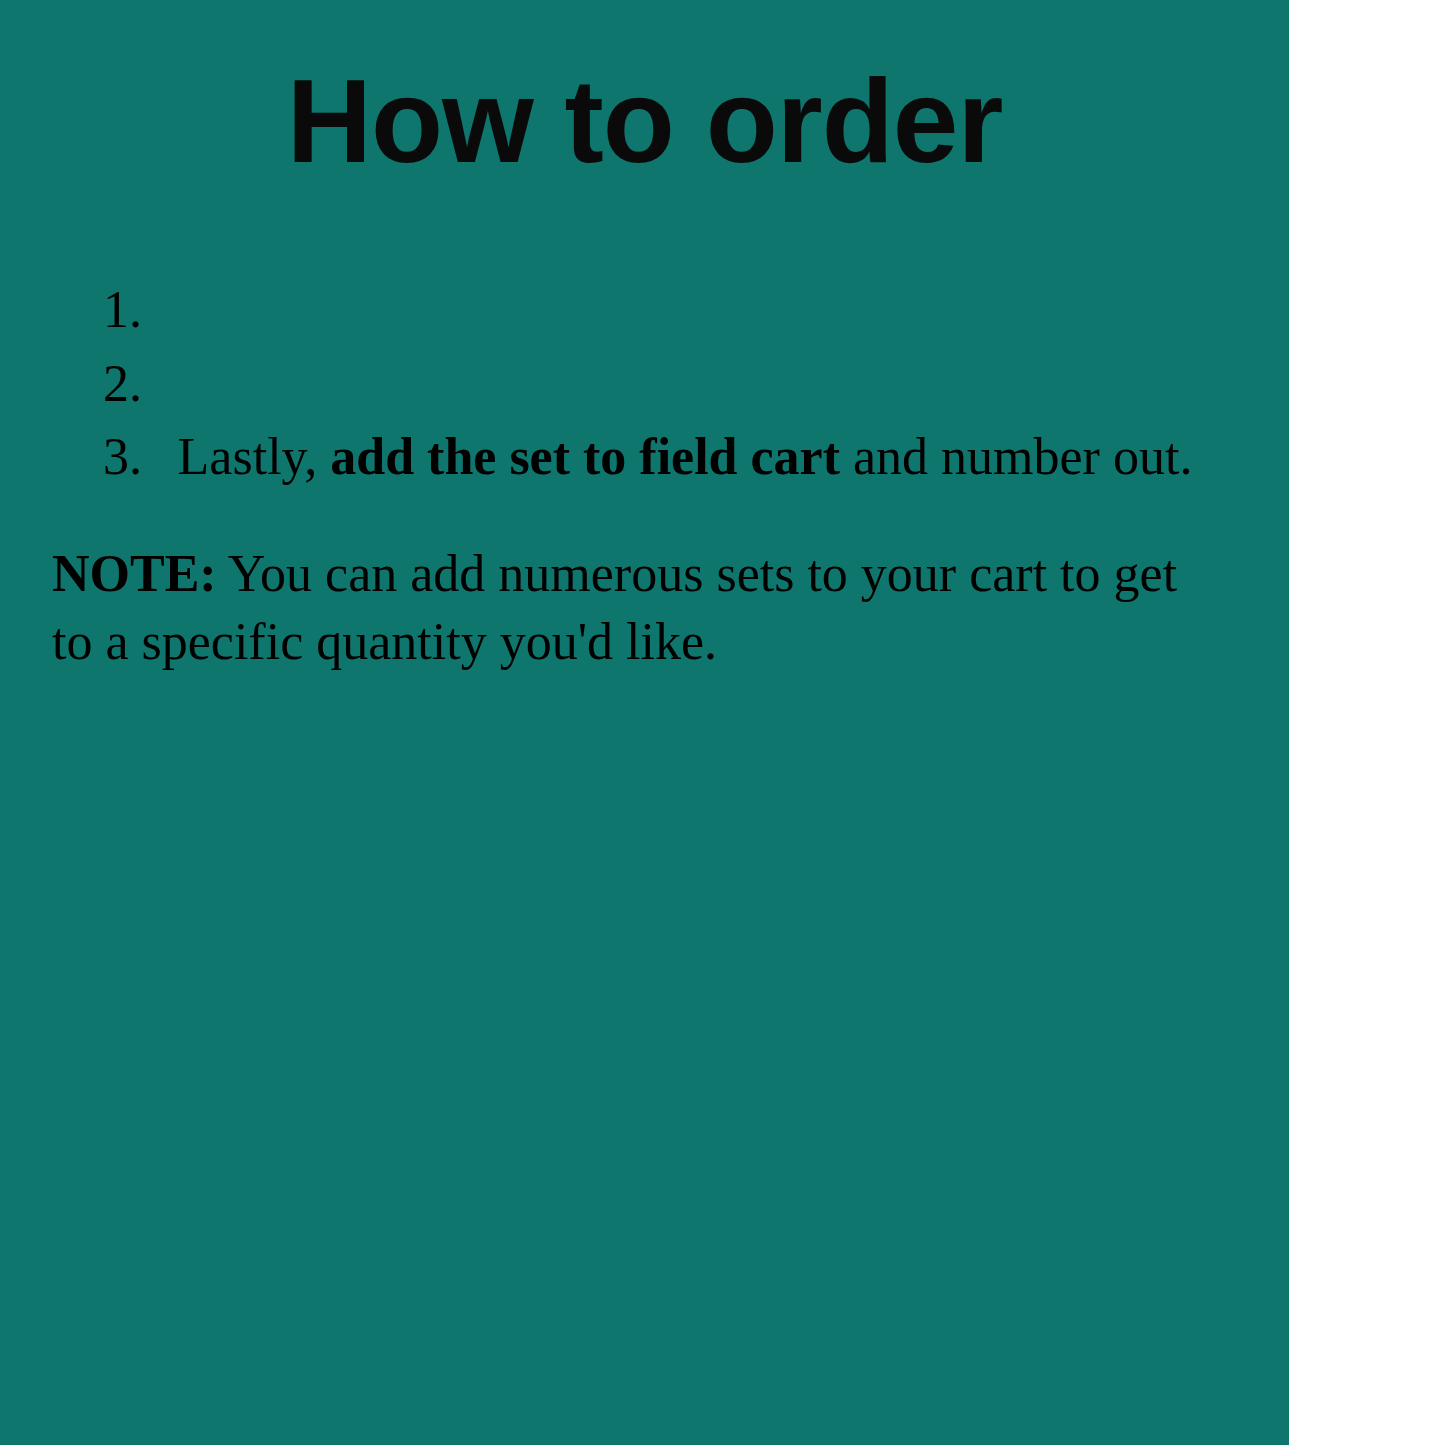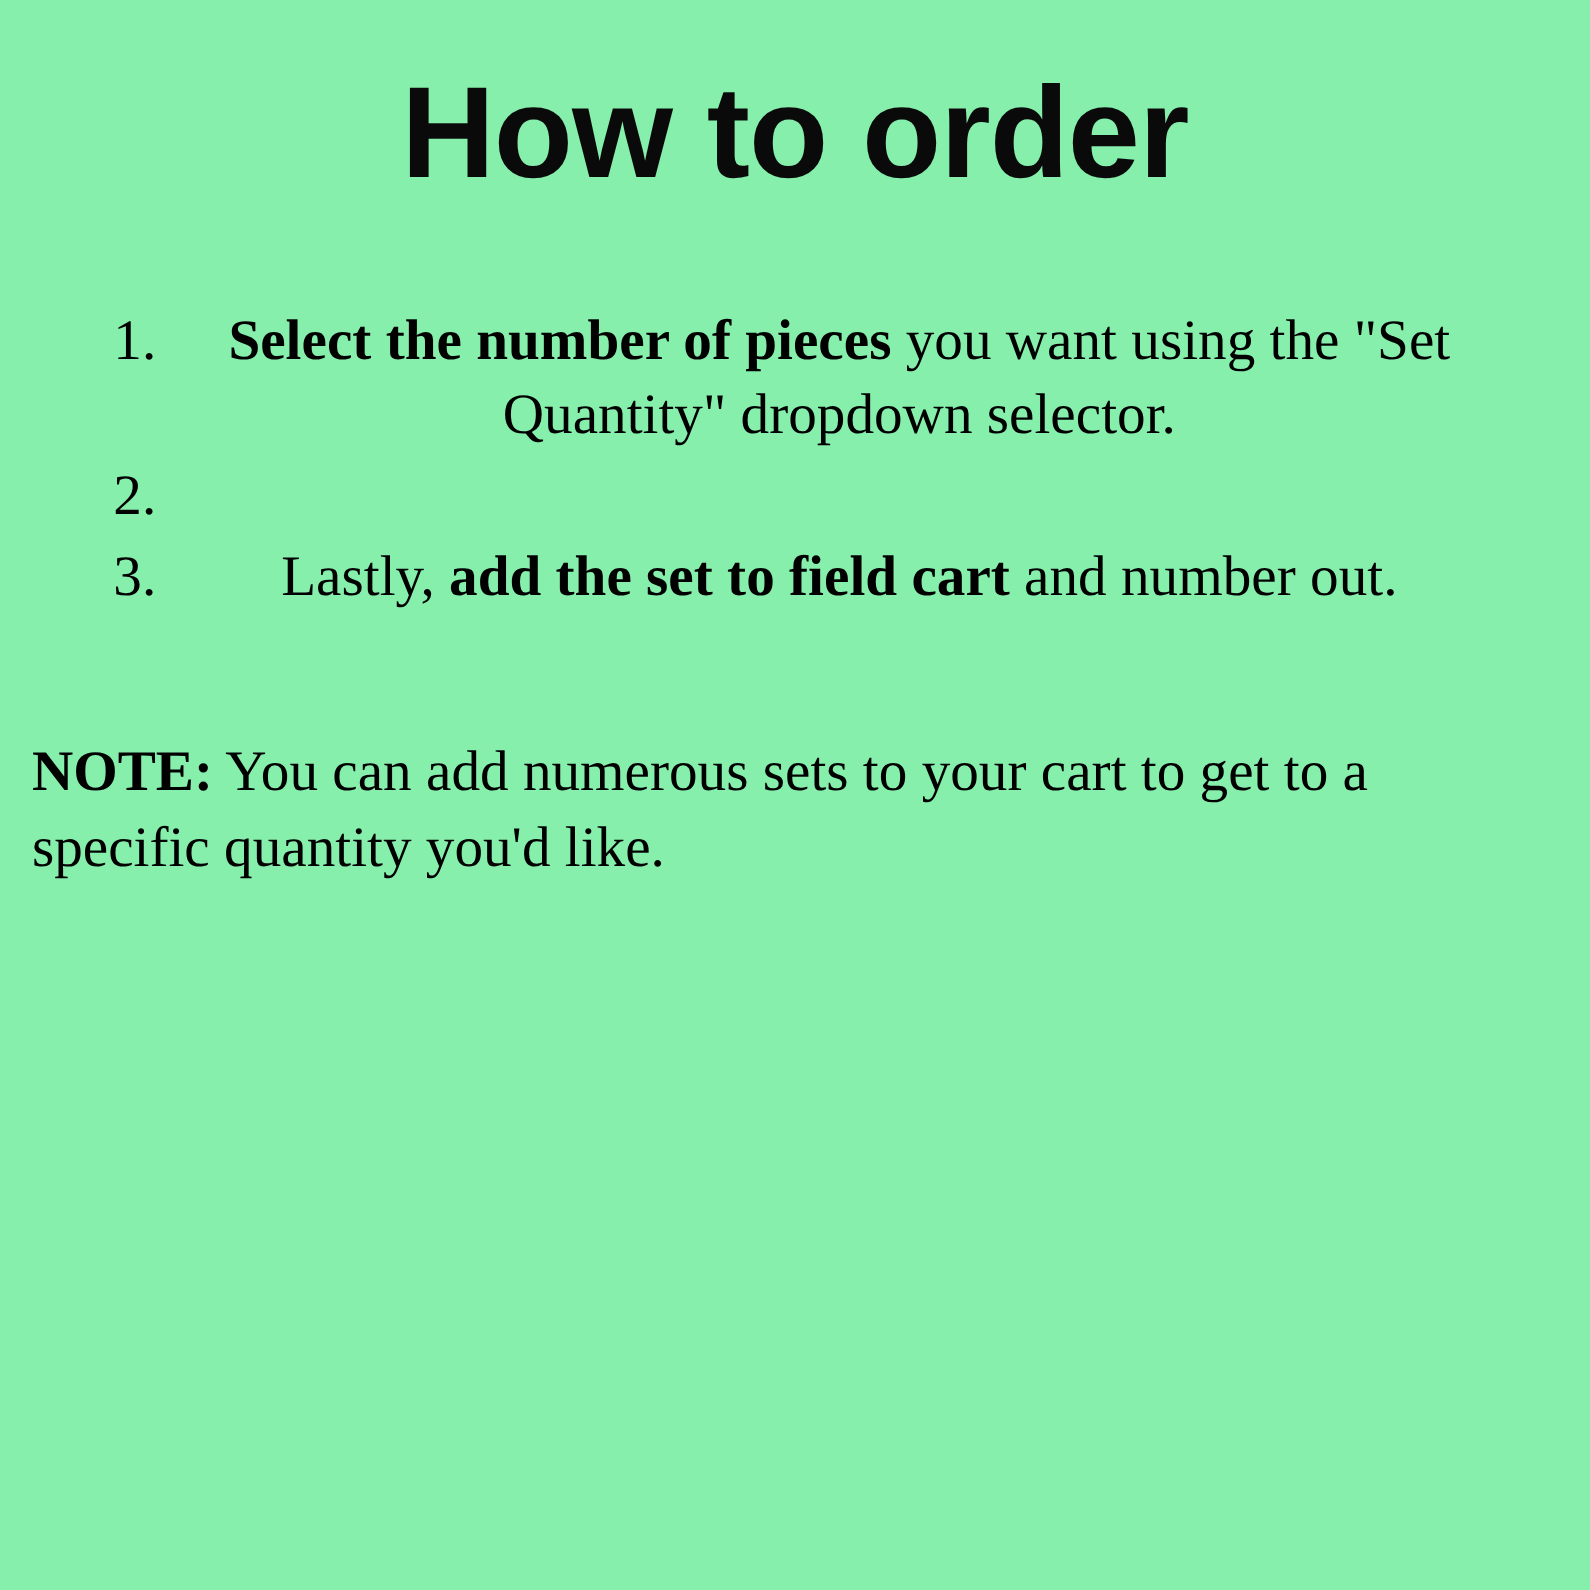--- a/index.html
+++ b/index.html
@@ -1,23 +1,23 @@
 <!DOCTYPE html>
 <html><head>
 <meta charset="utf-8">
 <style>
   html, body {
     margin: 0;
     padding: 0;
     background: #ffffff;
   }
   .page {
-    width: 1445px;
+    width: 1289px;
     height: 1445px;
-    background: #86efac;
+    background: #0f766e;
     position: relative;
     box-sizing: border-box;
     overflow: hidden;
     font-family: "Liberation Serif", serif;
     color: #000000;
   }
   .title {
     font-family: "Liberation Sans", sans-serif;
     font-weight: bold;
     font-size: 118px;
@@ -50,22 +50,22 @@
     white-space: nowrap;
   }
   .step-body {
     flex: 1 1 auto;
     text-align: center;
   }
   .step-body b {
     font-weight: bold;
   }
   .note-block {
-    padding: 0 75px 0 29px;
-    margin-top: 110px;
+    padding: 0 75px 0 52px;
+    margin-top: 49px;
   }
   .para {
     font-size: 52px;
     line-height: 1.32;
     text-align: left;
     margin: 0;
   }
   .para + .para {
     margin-top: 84px;
   }
@@ -77,21 +77,20 @@
 <body>
 
 <div class="page">
 
   <h1 class="title">How to order</h1>
 
   <ol class="steps">
 
     <li class="step">
       <span class="step-num">1.</span>
-      <span class="step-body"><b>Select the number of pieces</b><span> you want using the "Set Quantity" dropdown selector.</span></span>
     </li>
 
     <li class="step">
       <span class="step-num">2.</span>
     </li>
 
     <li class="step">
       <span class="step-num">3.</span>
       <span class="step-body"><span>Lastly, </span><b>add the set to field cart</b><span> and number out.</span></span>
     </li>

